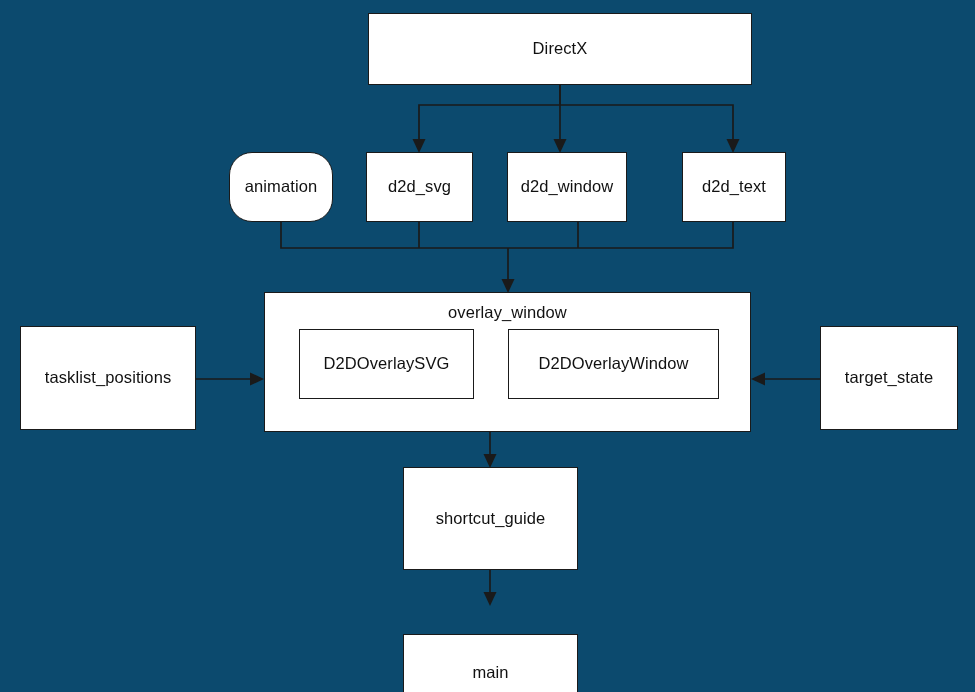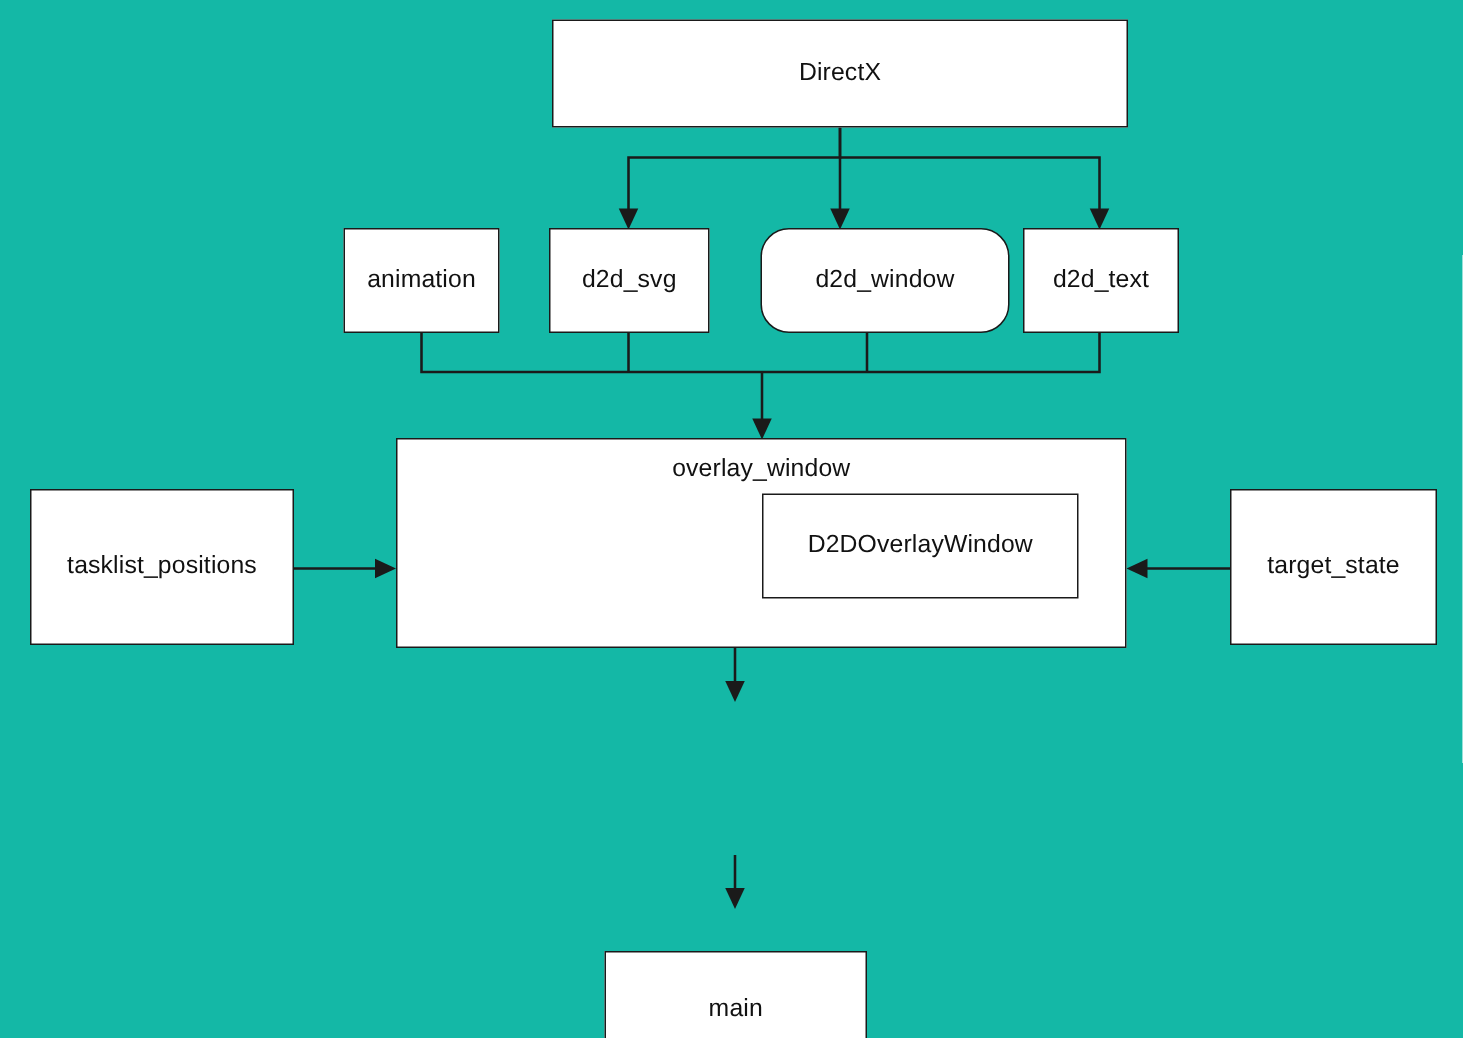--- a/index.html
+++ b/index.html
@@ -8,21 +8,21 @@
     padding: 0;
     background: #ffffff;
   }
   body {
     font-family: "Liberation Sans", "DejaVu Sans", sans-serif;
   }
   #diagram-canvas {
     position: relative;
     width: 975px;
     height: 692px;
-    background: #14b8a6;
+    background: #0c4a6e;
     overflow: hidden;
   }
   .node {
     position: absolute;
     box-sizing: border-box;
     border: 1.6px solid #1a1a1a;
     background: #ffffff;
     display: flex;
     align-items: center;
     justify-content: center;
@@ -124,49 +124,55 @@
     <g>
       <path class="edge-line" d="M 490 570 L 490 595"></path>
       <polygon class="edge-head" points="490,606 483.5,592 496.5,592"></polygon>
     </g>
   </svg>
 
   <div class="node" style="left:368px; top:13px; width:384px; height:72px;">
     <span>DirectX</span>
   </div>
 
-  <div class="node" style="left:229px; top:152px; width:104px; height:70px;">
+  <div class="node" style="left:229px; top:152px; width:104px; height:70px;border-radius:23px;">
     <span>animation</span>
   </div>
 
   <div class="node" style="left:366px; top:152px; width:107px; height:70px;">
     <span>d2d_svg</span>
   </div>
 
-  <div class="node" style="left:507px; top:152px; width:166px; height:70px;border-radius:19px;">
+  <div class="node" style="left:507px; top:152px; width:120px; height:70px;">
     <span>d2d_window</span>
   </div>
 
   <div class="node" style="left:682px; top:152px; width:104px; height:70px;">
     <span>d2d_text</span>
   </div>
 
   <div class="node cluster" style="left:264px; top:292px; width:487px; height:140px;">
     <span class="cluster-label">overlay_window</span>
+    <div class="node inner" style="left:34px; top:36px; width:175px; height:70px;">
+      <span>D2DOverlaySVG</span>
+    </div>
     <div class="node inner" style="left:243px; top:36px; width:211px; height:70px;">
       <span>D2DOverlayWindow</span>
     </div>
   </div>
 
   <div class="node" style="left:820px; top:326px; width:138px; height:104px;">
     <span>target_state</span>
   </div>
 
   <div class="node" style="left:20px; top:326px; width:176px; height:104px;">
     <span>tasklist_positions</span>
   </div>
 
+  <div class="node" style="left:403px; top:467px; width:175px; height:103px;">
+    <span>shortcut_guide</span>
+  </div>
 
   <div class="node" style="left:403px; top:605px; width:175px; height:78px;margin-top:29px;">
     <span>main</span>
   </div>
 
 </div>
 
 </body></html>

